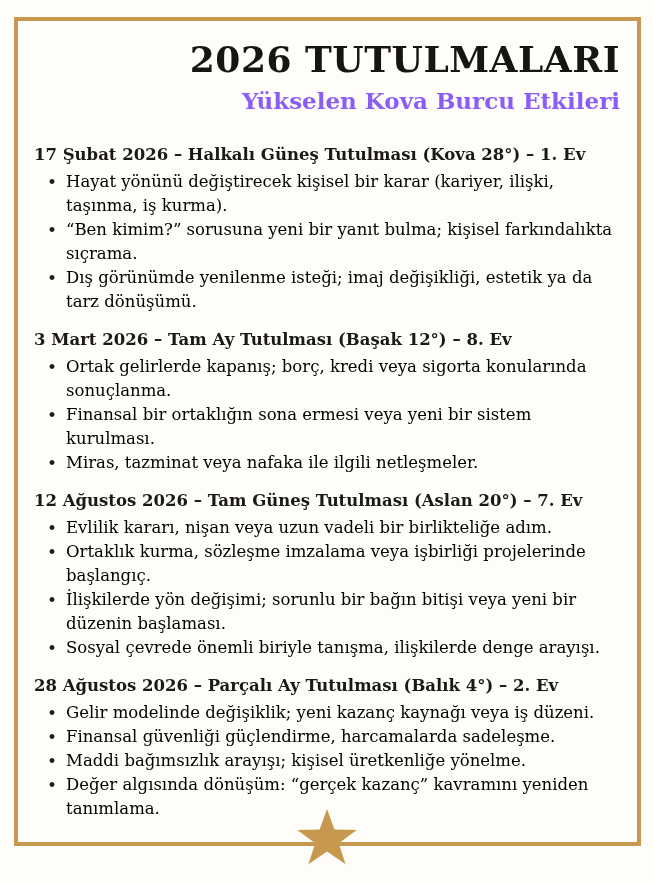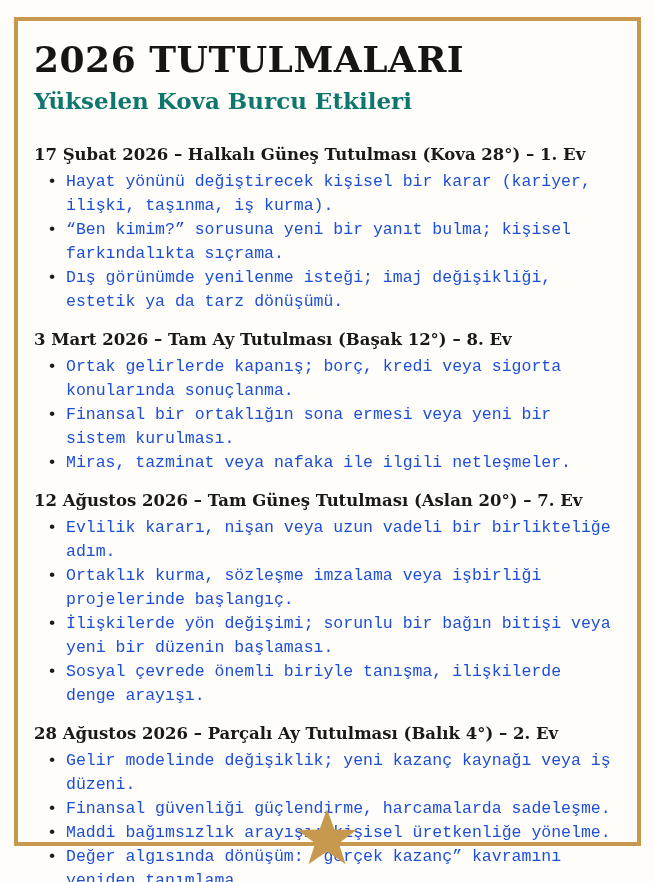--- a/index.html
+++ b/index.html
@@ -18,51 +18,50 @@
     position: absolute;
     left: 14px; top: 17px; right: 13px; bottom: 36px;
     border: 4px solid #C7994E;
     pointer-events: none;
   }
   .inner {
     position: relative;
     padding: 41px 34px 0 34px;
   }
   .title {
-    text-align: left;
+    text-align: right;
     font-size: 36px;
     font-weight: 700;
     letter-spacing: 0.5px;
     line-height: 1.05;
     color: #171513;
   }
   .subtitle {
-    text-align: left;
+    text-align: right;
     font-size: 23px;
     font-weight: 700;
     margin-top: 8px;
-    color: #0f766e;
+    color: #8b5cf6;
   }
   .sections { margin-top: 29px; }
   .section:not(:first-child) { margin-top: 14px; }
   .sec-heading {
     font-size: 16.5px;
     font-weight: 700;
     line-height: 24px;
     margin-bottom: 3px;
     color: #1B1917;
   }
   ul.bullets { list-style: none; }
   ul.bullets li {
     position: relative;
     padding-left: 32px;
     font-size: 16.5px;
     line-height: 24px;
-    color: #1d4ed8;
-    font-family: Liberation Mono, monospace;
+    color: #000000;
   }
   ul.bullets li::before {
     content: "\2022";
     position: absolute;
     left: 13px; top: 0;
     font-size: 17px;
     color: #1E1C1A;
   }
   .star {
     position: absolute;

